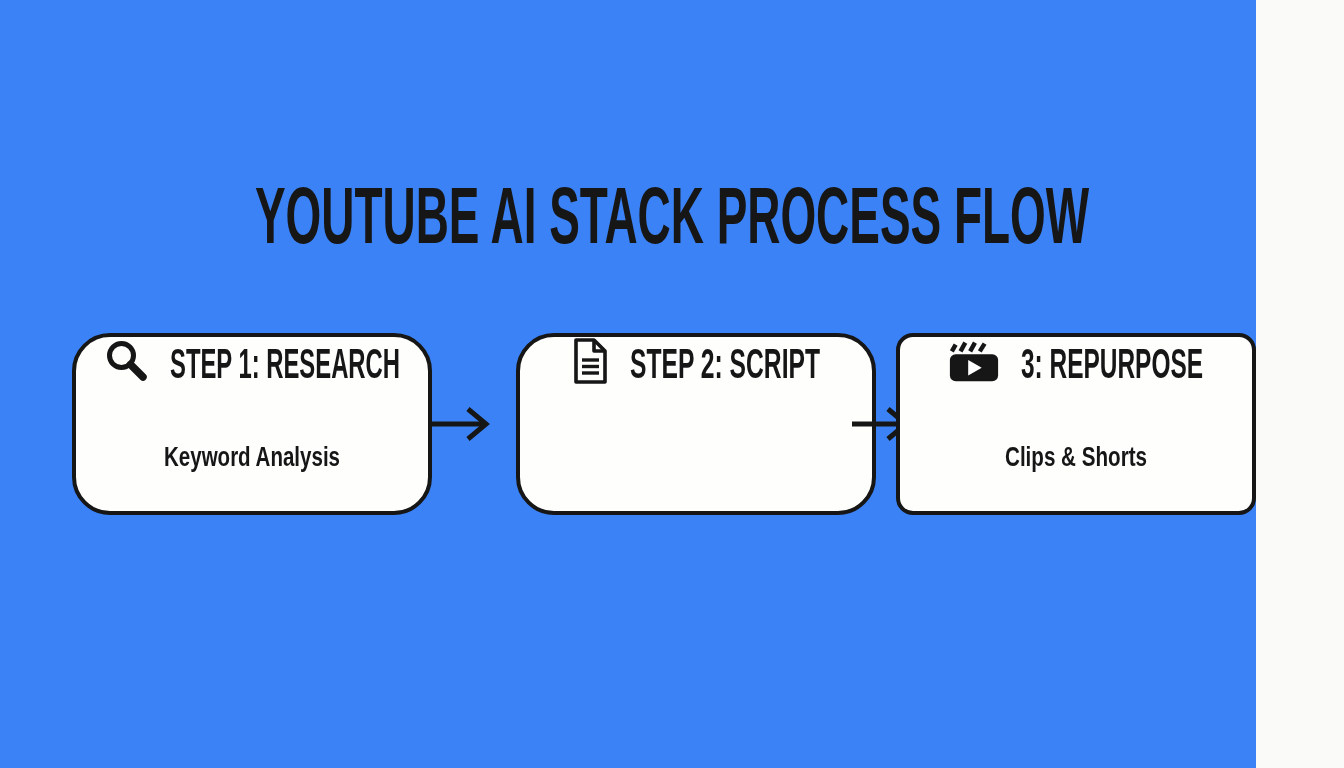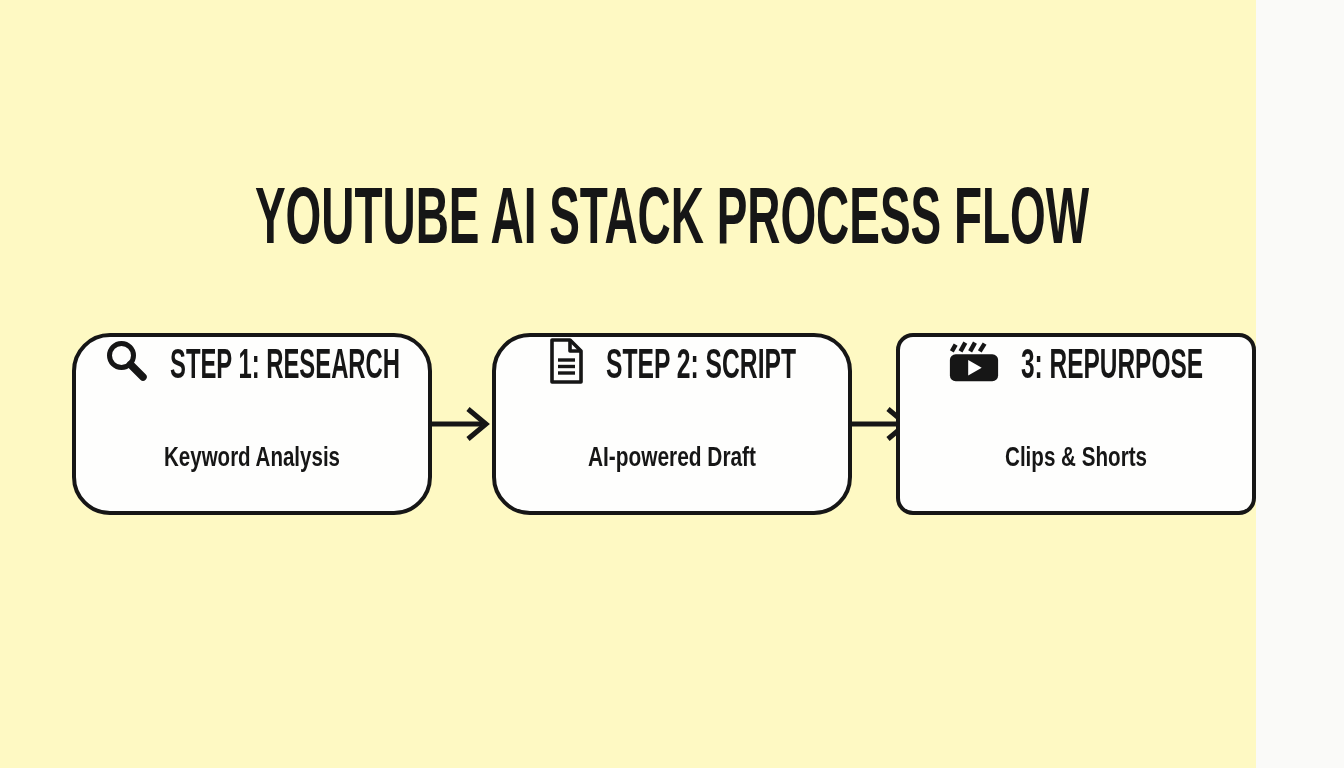--- a/index.html
+++ b/index.html
@@ -1,20 +1,20 @@
 <!DOCTYPE html>
 <html><head>
 <meta charset="utf-8">
 <style>
   html, body { margin: 0; padding: 0; background: #fafaf8; }
   #canvas {
     position: relative;
     width: 1256px;
     height: 768px;
-    background: #fef9c3;
+    background: #3b82f6;
     overflow: hidden;
     font-family: "Liberation Sans", sans-serif;
   }
   svg text {
     font-family: "Liberation Sans", sans-serif;
     fill: #161616;
   }
   .main-title-svg {
     position: absolute;
     left: 252px;
@@ -28,21 +28,21 @@
     position: absolute;
     top: 333px;
     width: 360px;
     height: 182px;
     box-sizing: border-box;
     background: #fefefd;
     border: 4px solid #161616;
     border-radius: 38px;
   }
   .box-1 { left: 72px; }
-  .box-2 { left: 492px; }
+  .box-2 { left: 516px; }
   .box-3 { left: 896px; border-radius: 17px; }
 
   .title-row {
     display: flex;
     align-items: center;
     justify-content: center;
     gap: 18px;
   }
   .subtitle-wrap {
     position: absolute;
@@ -97,25 +97,20 @@
         <path class="ink-stroke" d="M6,3 H24 L35,14 V45 H6 Z" stroke-width="3.6" stroke-linejoin="round"></path>
         <path class="ink-stroke" d="M24,3 V14 H35" stroke-width="3.6" stroke-linejoin="round"></path>
         <line class="ink-stroke" x1="12" y1="23" x2="29" y2="23" stroke-width="3.4"></line>
         <line class="ink-stroke" x1="12" y1="29.5" x2="29" y2="29.5" stroke-width="3.4"></line>
         <line class="ink-stroke" x1="12" y1="36" x2="29" y2="36" stroke-width="3.4"></line>
       </svg>
       <svg width="194" height="48" viewBox="0 0 194 48">
         <text class="t-step" x="97" y="41" text-anchor="middle" textLength="190" lengthAdjust="spacingAndGlyphs">STEP 2: SCRIPT</text>
       </svg>
     </div>
-    <div class="subtitle-wrap">
-      <svg width="352" height="40" viewBox="0 0 352 40">
-        <text class="t-sub" x="176" y="30" text-anchor="middle" textLength="168" lengthAdjust="spacingAndGlyphs">AI-powered Draft</text>
-      </svg>
-    </div>
   </div>
 
   <svg class="arrow-svg arrow-2" width="62" height="44" viewBox="0 0 62 44">
     <path class="ink-stroke" d="M0,22 H50" stroke-width="5"></path>
     <path class="ink-stroke" d="M36,7 L54,22 L36,37" stroke-width="5" stroke-linejoin="miter"></path>
   </svg>
 
   <div class="step-box box-3">
     <div class="title-row">
       <svg width="54" height="46" viewBox="0 0 56 46">

